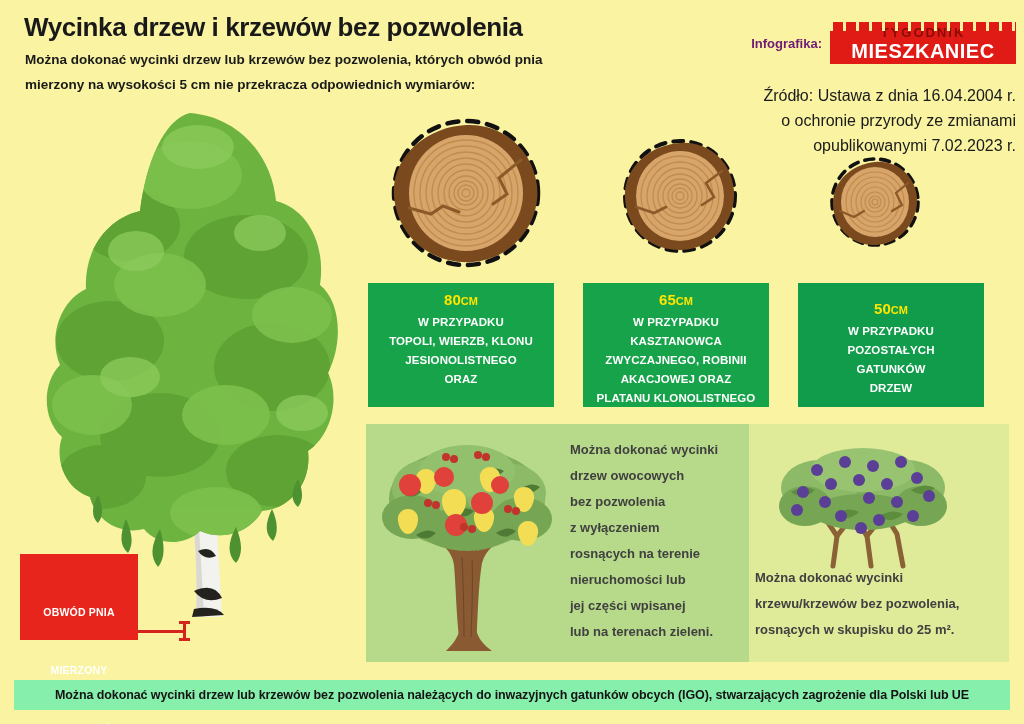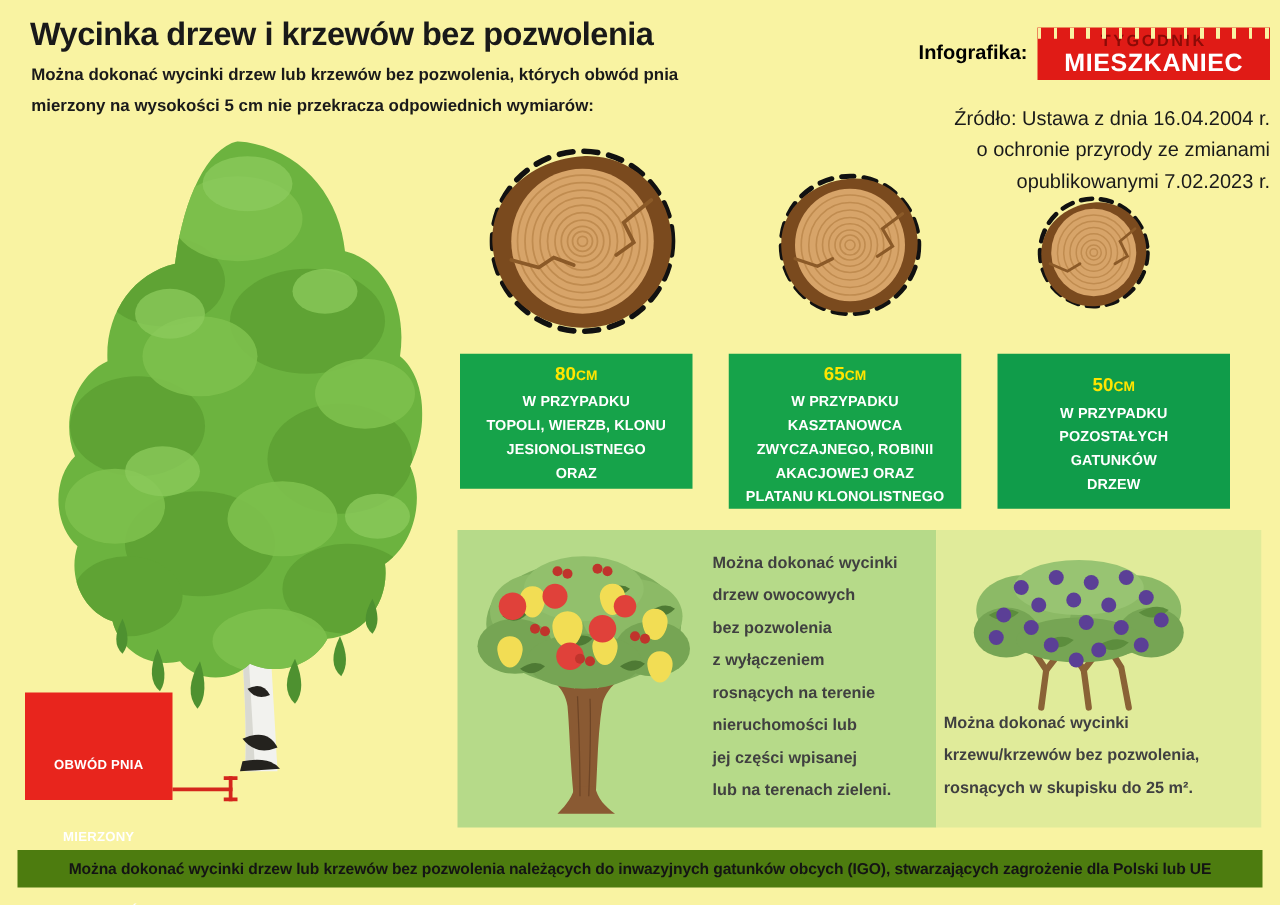--- a/index.html
+++ b/index.html
@@ -44,23 +44,23 @@
     width: 290px;
     text-align: right;
   }
   .credit-row {
     display: flex;
     align-items: center;
     justify-content: flex-end;
     gap: 8px;
   }
   .credit-label {
-    font-size: 16px;
-    font-weight: bold;
-    color: #000000;
+    font-size: 13px;
+    font-weight: bold;
+    color: #701a75;
   }
   .logo {
     position: relative;
     width: 186px;
     height: 42px;
     background: #e01b16;
     overflow: hidden;
   }
   .logo-top {
     position: absolute;
@@ -194,21 +194,21 @@
     background: #d4251c;
   }
   .leader-cap::before { top: 0; }
   .leader-cap::after { bottom: 0; }
 
   
   .footer {
     position: absolute;
     left: 14px; top: 680px;
     width: 996px; height: 30px;
-    background: #4d7c0f;
+    background: #86efac;
     display: flex;
     align-items: center;
     justify-content: center;
   }
   .footer span {
     font-size: 12.5px;
     font-weight: bold;
     color: #141414;
     letter-spacing: -0.1px;
   }
@@ -380,21 +380,21 @@
         <ellipse cx="49" cy="47" rx="6" ry="6"></ellipse>
         <ellipse cx="49" cy="47" rx="3" ry="3"></ellipse>
       </g>
       <g stroke="#8b5a28" stroke-width="2.2" fill="none" stroke-linecap="round">
         <path d="M82 28 L 70 38 L 76 50 L 66 56"></path>
         <path d="M14 56 L 28 62 L 38 56"></path>
       </g>
     </svg>
   </div>
 
-  <div class="gbox" id="gbox0" style="left: 368px; top: 283px; width: 186px; height: 108px; background: rgb(22, 163, 74);">
+  <div class="gbox" id="gbox0" style="left: 368px; top: 283px; width: 186px; height: 124px; background: rgb(22, 163, 74);">
     <span class="num">
       <span>80</span><span class="unit">CM</span>
     </span>
     <span class="ln">W PRZYPADKU</span>
     <span class="ln">TOPOLI, WIERZB, KLONU</span>
     <span class="ln">JESIONOLISTNEGO</span>
     <span class="ln">ORAZ</span>
   </div>
 
   <div class="gbox" id="gbox1" style="left: 583px; top: 283px; width: 186px; height: 124px; background: rgb(22, 163, 74);">

